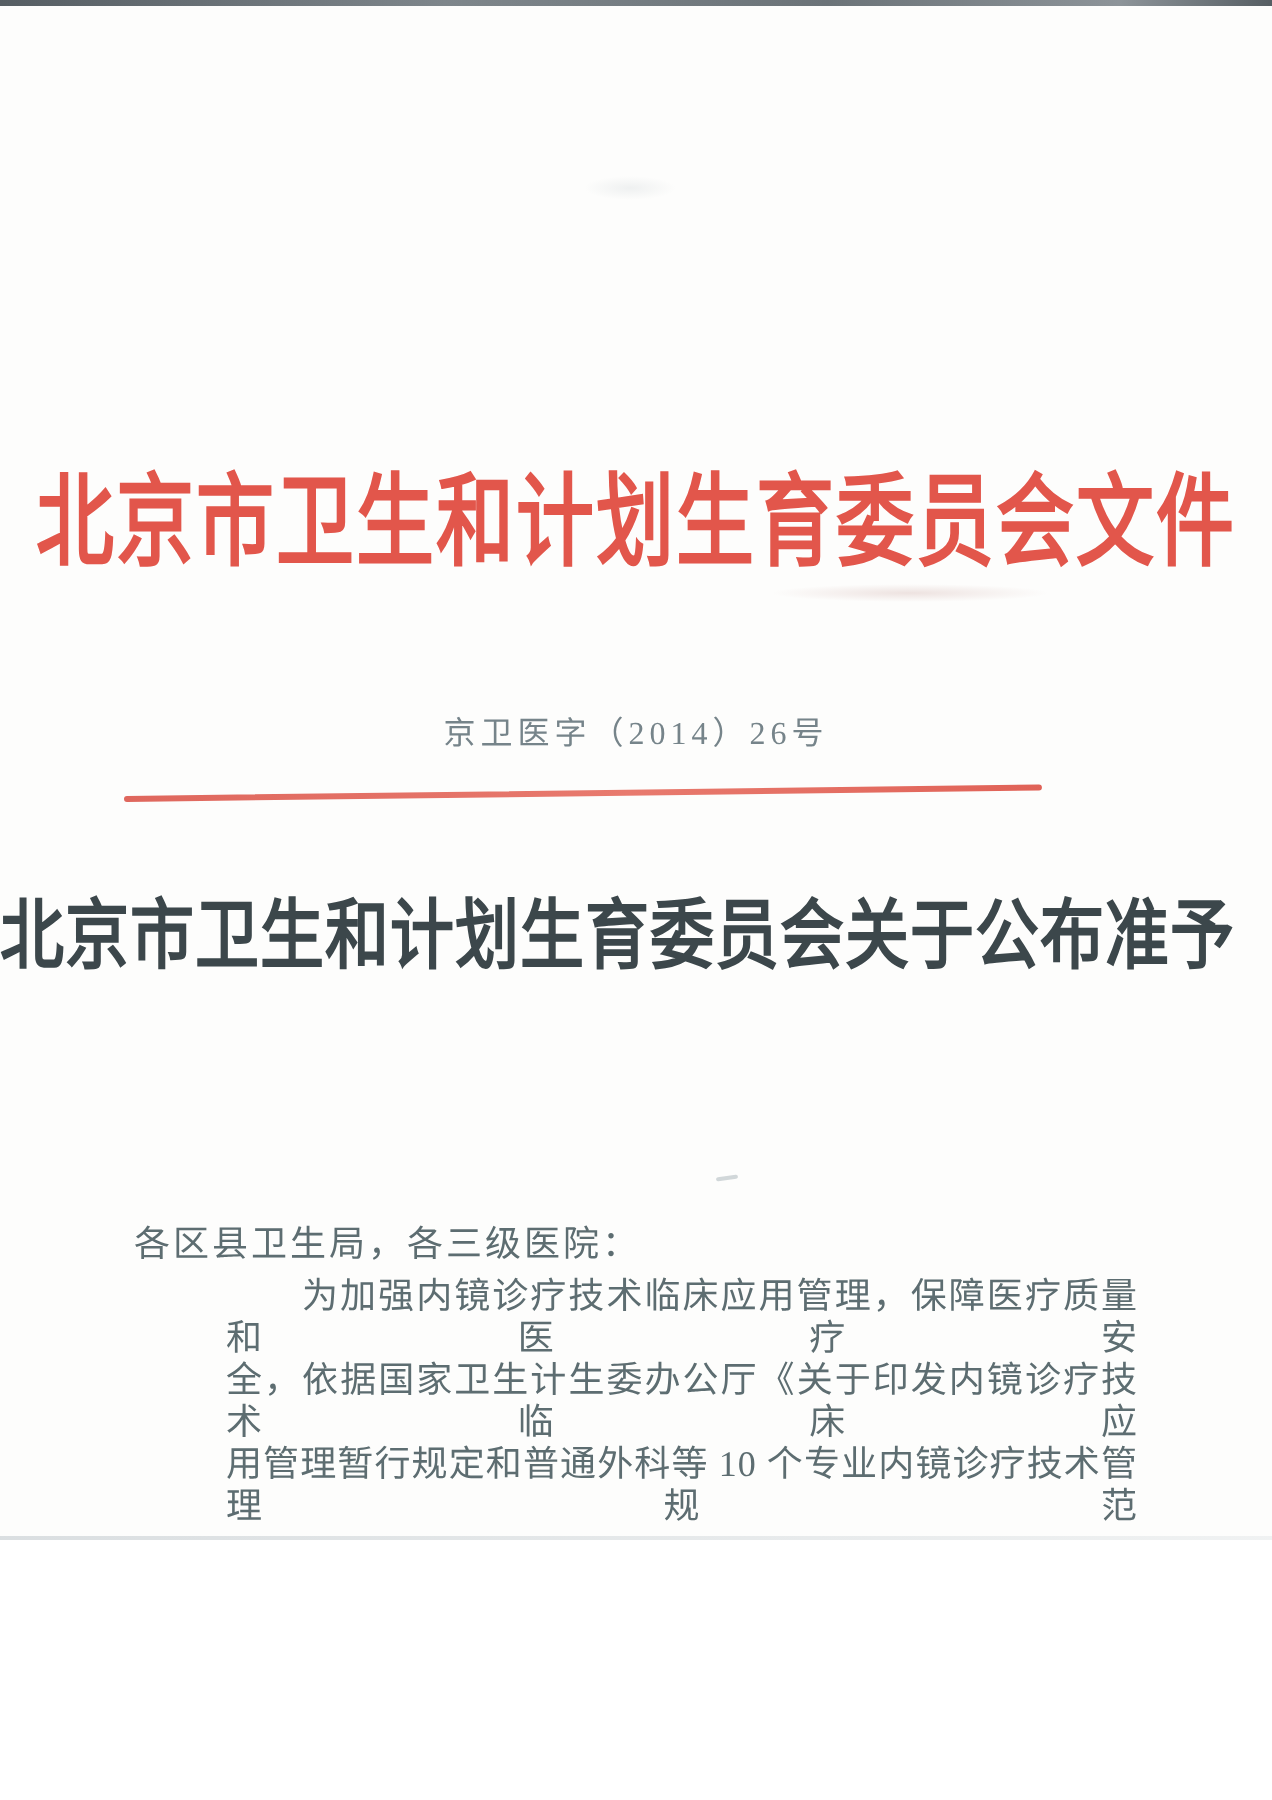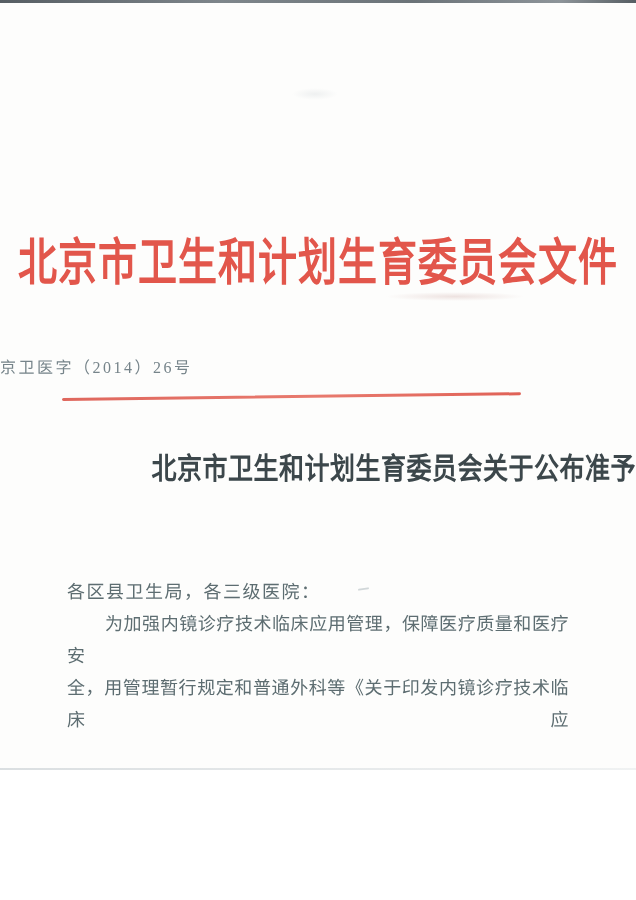--- a/index.html
+++ b/index.html
@@ -43,21 +43,21 @@
   }
   .agency-title .stretch {
     display: inline-block;
     transform: scaleY(1.3);
   }
   
   .doc-number {
     position: absolute;
     top: 355px;
     left: 0; right: 0;
-    text-align: left;
+    text-align: center;
     font-size: 16px;
     letter-spacing: 2.5px;
     color: #76848a;
     line-height: 26px;
   }
   
   .red-rule {
     position: absolute;
     top: 398px;
     left: 62px;
@@ -66,54 +66,55 @@
     background: linear-gradient(90deg, #df675d, #e87a6e 55%, #e06257);
     transform: rotate(-0.72deg);
     transform-origin: left center;
     border-radius: 2px;
   }
   
   .doc-title {
     position: absolute;
     top: 447px;
     left: 0; right: 0;
-    text-align: right;
+    text-align: left;
     color: #3c474b;
     font-weight: bold;
-    font-size: 25px;
+    font-size: 32px;
   }
   .doc-title .title-line {
     display: block;
     line-height: 43px;
     white-space: nowrap;
   }
   .doc-title .title-line > span {
     display: inline-block;
     transform: scaleY(1.2);
     letter-spacing: 0.5px;
   }
   
   .body-block {
     position: absolute;
-    top: 576px;
+    top: 606px;
     left: 67px;
     width: 502px;
     color: #5d6d71;
     font-size: 18px;
   }
   .salutation {
     line-height: 32px;
     letter-spacing: 1.5px;
     white-space: nowrap;
   }
   .body-line {
-    line-height: 32px;
+    line-height: 21px;
     letter-spacing: 0.5px;
     text-align: justify;
     text-align-last: justify;
+    margin-left: 46px;
   }
   .body-line.indent {
     text-indent: 38px;
   }
   
   .page-number {
     position: absolute;
     top: 808px;
     left: 496px;
     width: 60px;
@@ -166,20 +167,21 @@
 
   <div class="doc-title">
     <span class="title-line"><span>北京市卫生和计划生育委员会关于公布准予</span></span>
   </div>
 
   <div class="smudge smudge-a"></div>
 
   <div class="body-block">
     <div class="salutation">各区县卫生局，各三级医院：</div>
     <div class="body-line indent">为加强内镜诊疗技术临床应用管理，保障医疗质量和医疗安</div>
-    <div class="body-line">全，用管理暂行规定和普通外科等《关于印发内镜诊疗技术临床应</div>
+    <div class="body-line">全，依据国家卫生计生委办公厅《关于印发内镜诊疗技术临床应</div>
+    <div class="body-line">用管理暂行规定和普通外科等 10 个专业内镜诊疗技术管理规范</div>
   </div>
 
   <div class="page-number">- 1 -</div>
 
   <div class="bottom-edge"></div>
 
 </div>
 
 </body></html>

